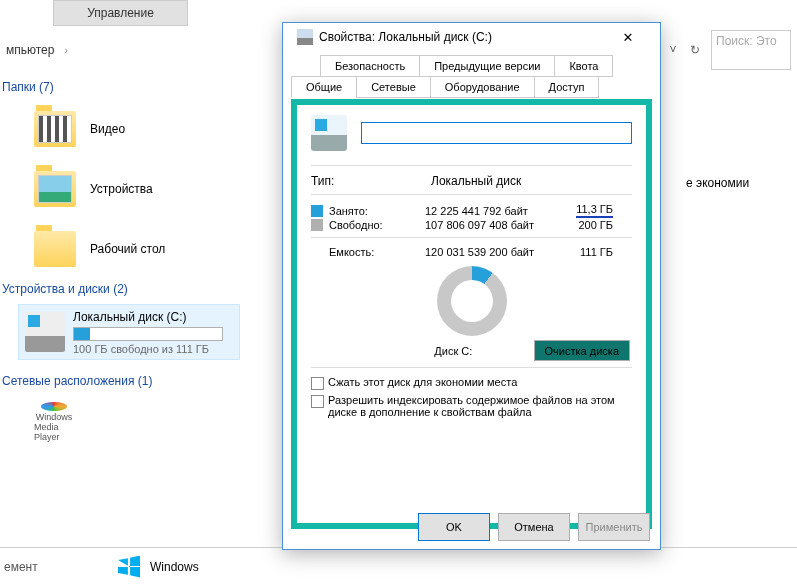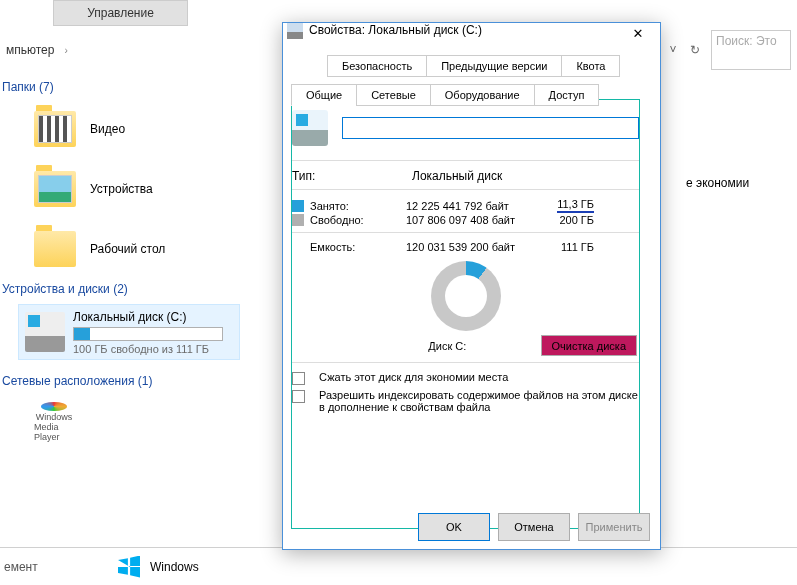--- a/index.html
+++ b/index.html
@@ -36,32 +36,32 @@
   .wmp-ico { width:40px; height:40px; margin-right:12px; display:flex; flex-direction:column; align-items:center; justify-content:center; font-size:9px; color:#555;}
   .wmp-swirl { width:26px; height:26px; border-radius:50%; background: conic-gradient(#e33,#ea3,#3c3,#39e,#e33); margin-bottom:1px;}
 
   .bottom { position:absolute; bottom:0; left:0; right:0; height:38px; border-top:1px solid #d0d0d0; display:flex; align-items:center; }
   .bottom .txt1 { margin-left:4px; color:#555; width:100px; }
   .win-ico { width:22px; height:22px; margin:0 10px 0 14px; background: linear-gradient(45deg,#00adef,#00adef); clip-path: polygon(0 20%,45% 12%,45% 48%,0 48%,0 52%,45% 52%,45% 88%,0 80%,0 48%,55% 48%,55% 10%,100% 0,100% 48%,55% 48%,55% 52%,100% 52%,100% 100%,55% 90%,55% 52%); }
   .bottom .txt2 { color:#000; }
 
   
   .dlg { position:absolute; top:22px; left:282px; width:379px; height:528px; background:#fff; border:1px solid #4a90d9; box-shadow:0 4px 20px rgba(0,0,0,.3); z-index:10; }
-  .dlg-title { height:28px; display:flex; align-items:flex-start; padding:0 4px; }
+  .dlg-title { height:28px; display:flex; align-items:center; padding:0 14px; }
   .dlg-ico { width:16px; height:16px; background:linear-gradient(#cde 55%,#888 55%); margin-right:6px; }
   .dlg-title-text { flex:1; color:#000; font-size:12px; }
   .dlg-close { width:36px; height:20px; display:flex; align-items:center; justify-content:center; color:#000; font-size:13px; cursor:pointer; }
 
   .tabs { position:relative; height:44px; margin:4px 8px 0 8px; }
   .tabrow { display:flex; position:absolute; }
-  .tabrow.r1 { top:0; left:36px; }
-  .tabrow.r2 { top:29px; left:0; z-index:2;}
+  .tabrow.r1 { top:0; left:29px; }
+  .tabrow.r2 { top:21px; left:0; z-index:2;}
   .tab { border:1px solid #ccc; background:#fff; height:22px; line-height:20px; padding:0 14px; font-size:11px; color:#000; margin-right:-1px; cursor:pointer; }
   .tab.active { background:#fff; border-bottom-color:#fff; }
-  .tab-body { border:1px solid #14b8a6; margin:0 20px 0 8px; height:430px; padding:10px 0; position:relative; }
+  .tab-body { border:6px solid #14b8a6; margin:0 8px 0 8px; height:430px; padding:10px 14px; position:relative; }
 
   .name-row { display:flex; align-items:center; gap:14px; margin-bottom:14px; }
   .big-disk { width:36px; height:36px; background:linear-gradient(#eaf4fb 55%,#9aa 55%); border-radius:3px; position:relative; }
   .big-disk::before { content:""; position:absolute; top:4px; left:4px; width:12px; height:12px; background:#29abe2; }
   .name-input { flex:1; height:22px; border:1px solid #0078d7; outline:none; padding:0 4px; }
 
   .hr { border:0; border-top:1px solid #ddd; margin:6px 0 8px 0; }
   .kv { display:flex; margin:4px 0; }
   .kv .k { width:120px; }
   .kv .v { flex:1; }
@@ -72,23 +72,23 @@
   .sq.grey { background:#b0b0b0; }
   .trw .c1 { width:96px; }
   .trw .c2 { width:132px; text-align:left; }
   .trw .c3 { width:56px; text-align:right; }
   .underl { border-bottom:2px solid #1b3fb5; display:inline-block; padding-bottom:1px;}
 
   .donut { width:70px; height:70px; border-radius:50%; background: conic-gradient(#26a0da 0 36deg, #c8c8c8 36deg 360deg); position:relative; margin:8px auto 4px; }
   .donut::before { content:""; position:absolute; top:14px; left:14px; width:42px; height:42px; border-radius:50%; background:#fff; }
   .donut-row { display:flex; align-items:center; justify-content:space-between; margin:0 2px 6px 2px;}
   .donut-label { text-align:center; flex:1; font-size:11px; }
-  .cleanup-btn { height:21px; padding:0 10px; border:1px solid #adadad; background:#be185d; font-size:11px; cursor:pointer; }
-
-  .chk-row { display:flex; align-items:flex-start; gap:14px; margin:4px 0; font-size:11px; }
+  .cleanup-btn { height:21px; padding:0 10px; border:1px solid #adadad; background:#0f766e; font-size:11px; cursor:pointer; }
+
+  .chk-row { display:flex; align-items:flex-start; gap:4px; margin:4px 0; font-size:11px; }
   .chkbox { width:13px; height:13px; border:1px solid #888; flex-shrink:0; margin-top:1px; cursor:pointer; }
 
   .dlg-btns { position:absolute; right:10px; bottom:8px; display:flex; gap:8px; }
   .btn { width:72px; height:28px; border:1px solid #adadad; background:#e1e1e1; font-size:11px; cursor:pointer; }
   .btn.def { border:1px solid #0078d7; }
   .btn:disabled { color:#888; }
 
   .side-text { position:absolute; top:176px; left:686px; color:#000; }
 </style>
 </head>

